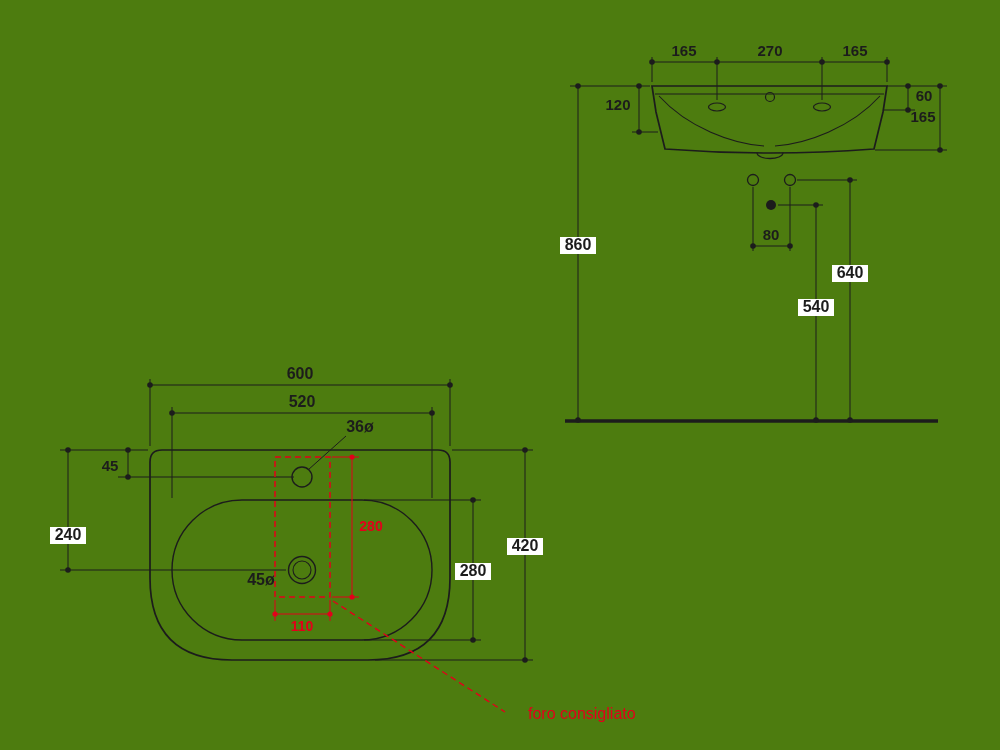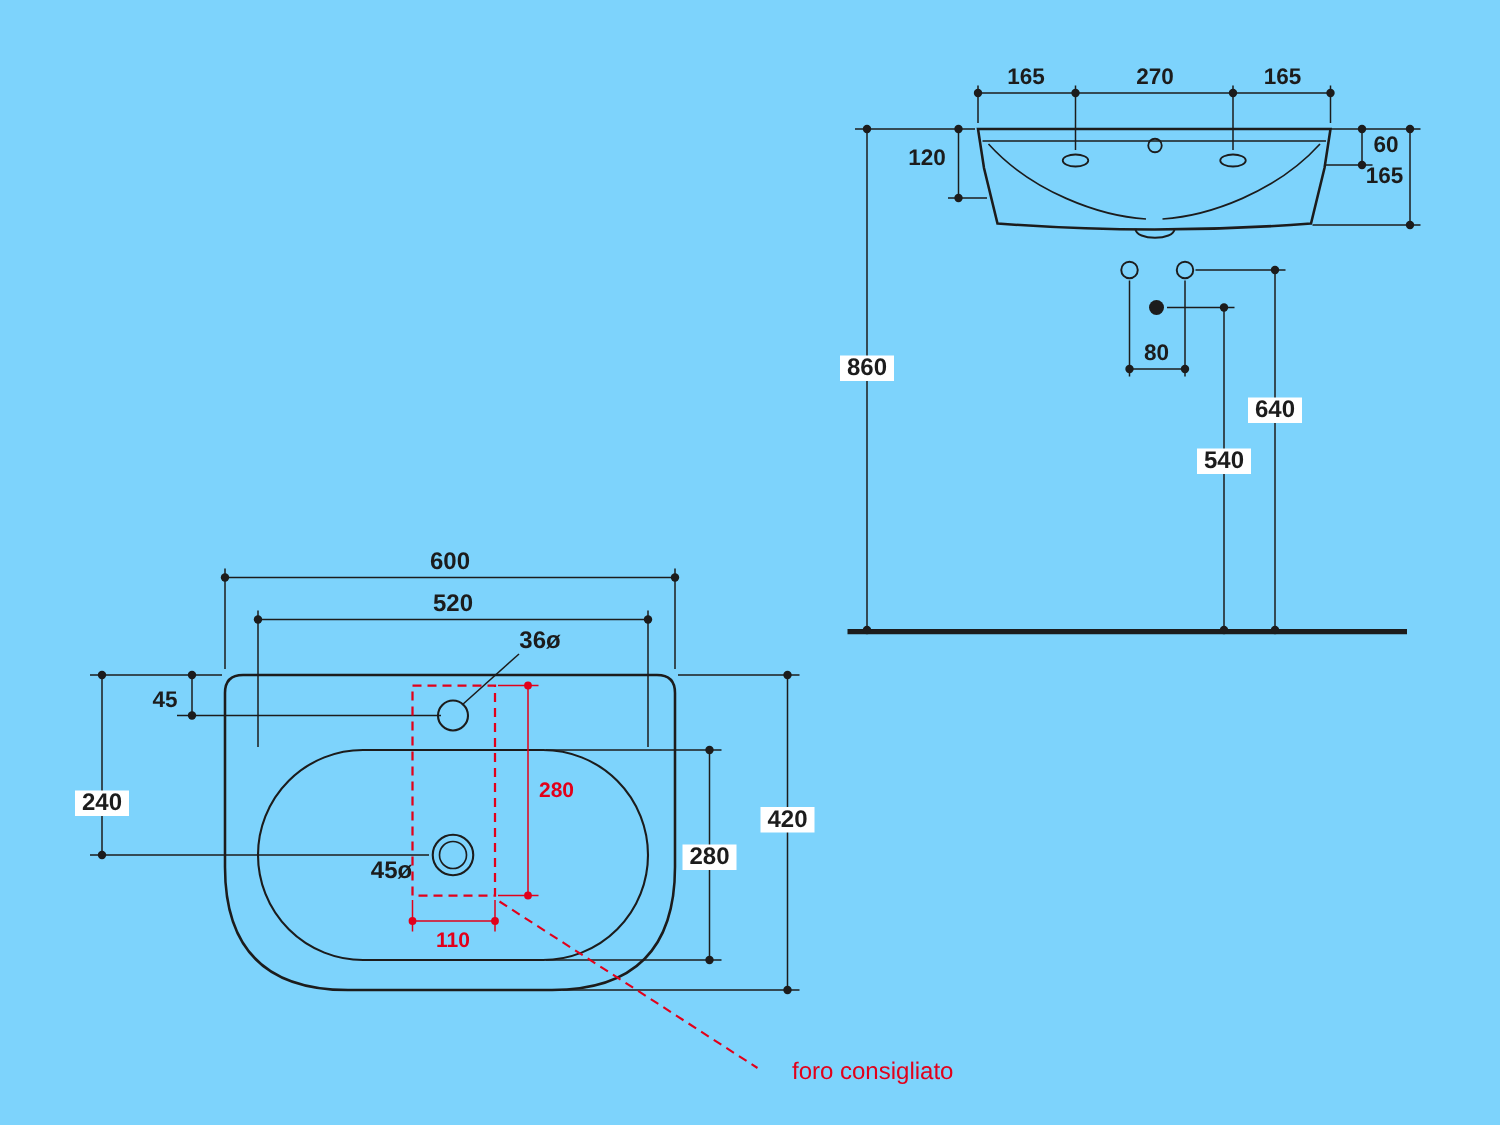--- a/index.html
+++ b/index.html
@@ -1,18 +1,18 @@
 <!DOCTYPE html>
 <html><head>
 <meta charset="utf-8">
 <style>
   html, body { margin: 0; padding: 0; background: #ffffff; }
   .stage {
     width: 1000px; height: 750px;
-    position: relative; background: #7dd3fc;
+    position: relative; background: #4d7c0f;
     font-family: "Liberation Sans", sans-serif;
   }
   svg text { font-family: "Liberation Sans", sans-serif; }
   .dim     { font-size: 16px; font-weight: bold; fill: #1c1c1c; }
   .dim-sm  { font-size: 15px; font-weight: bold; fill: #1c1c1c; }
   .dim-red { font-size: 14px; font-weight: bold; fill: #e2001a; }
   .note-red{ font-size: 16px; font-weight: normal; fill: #e2001a; }
 </style>
 </head>
 <body>

